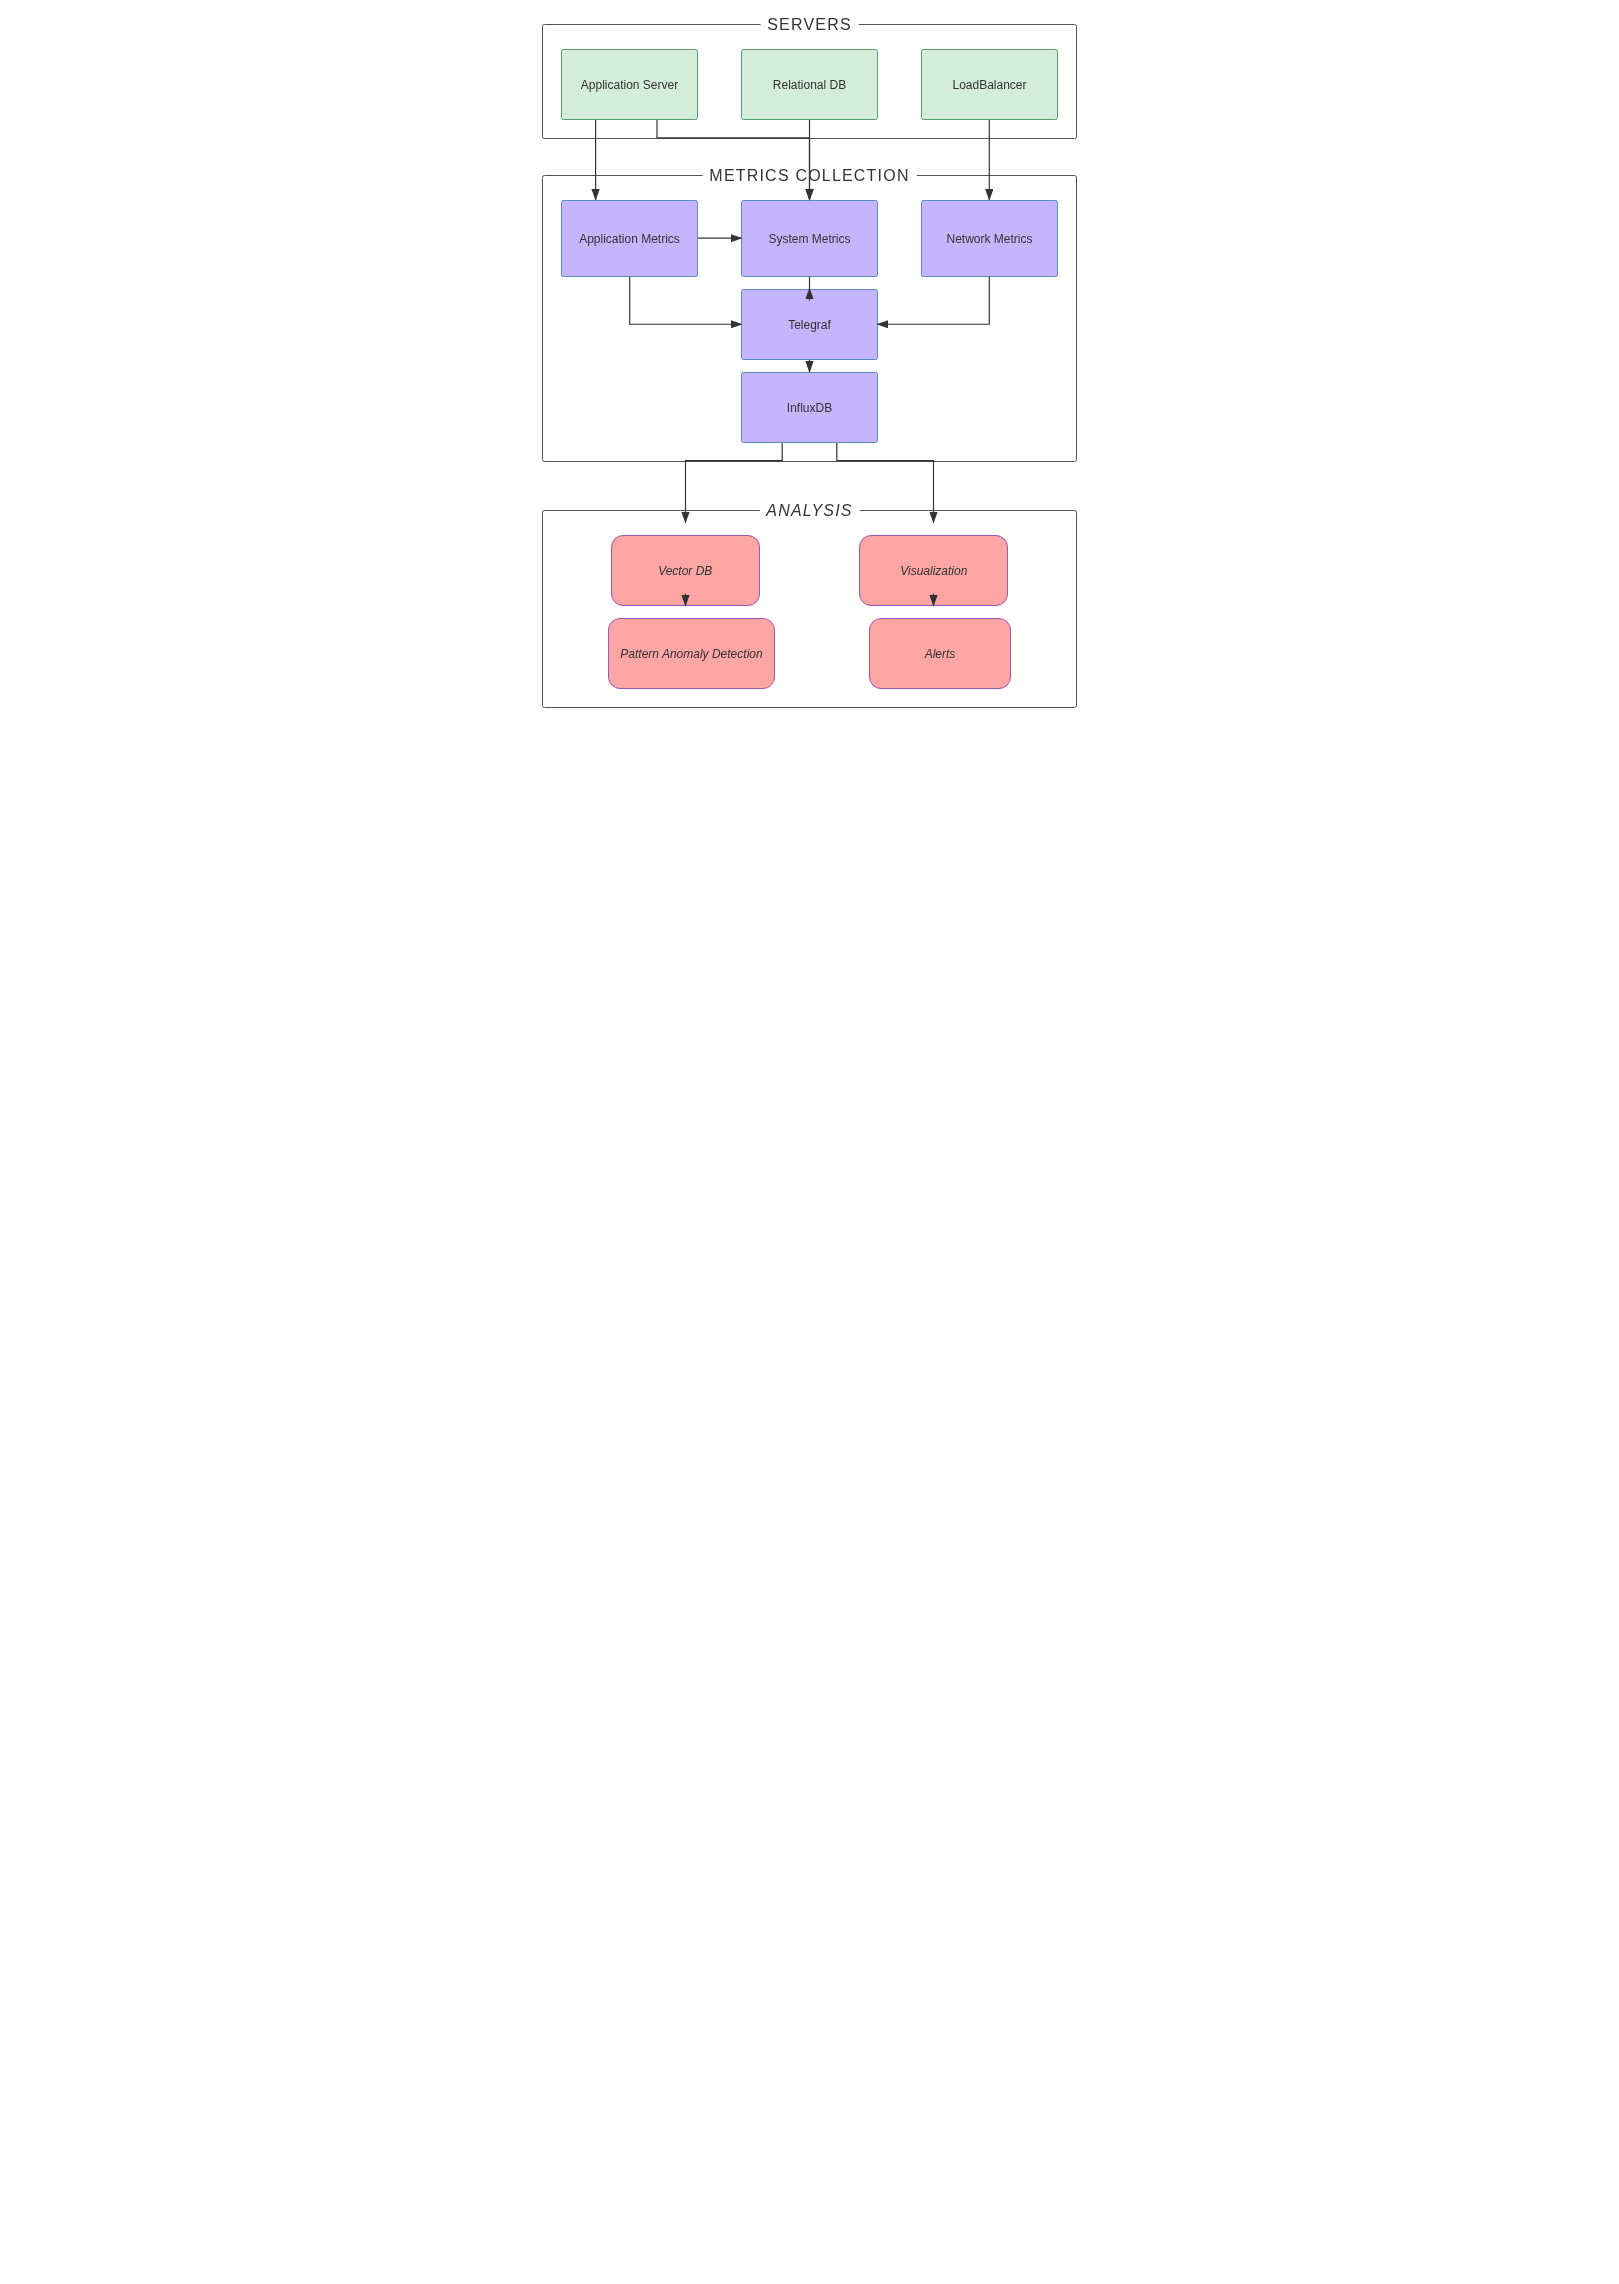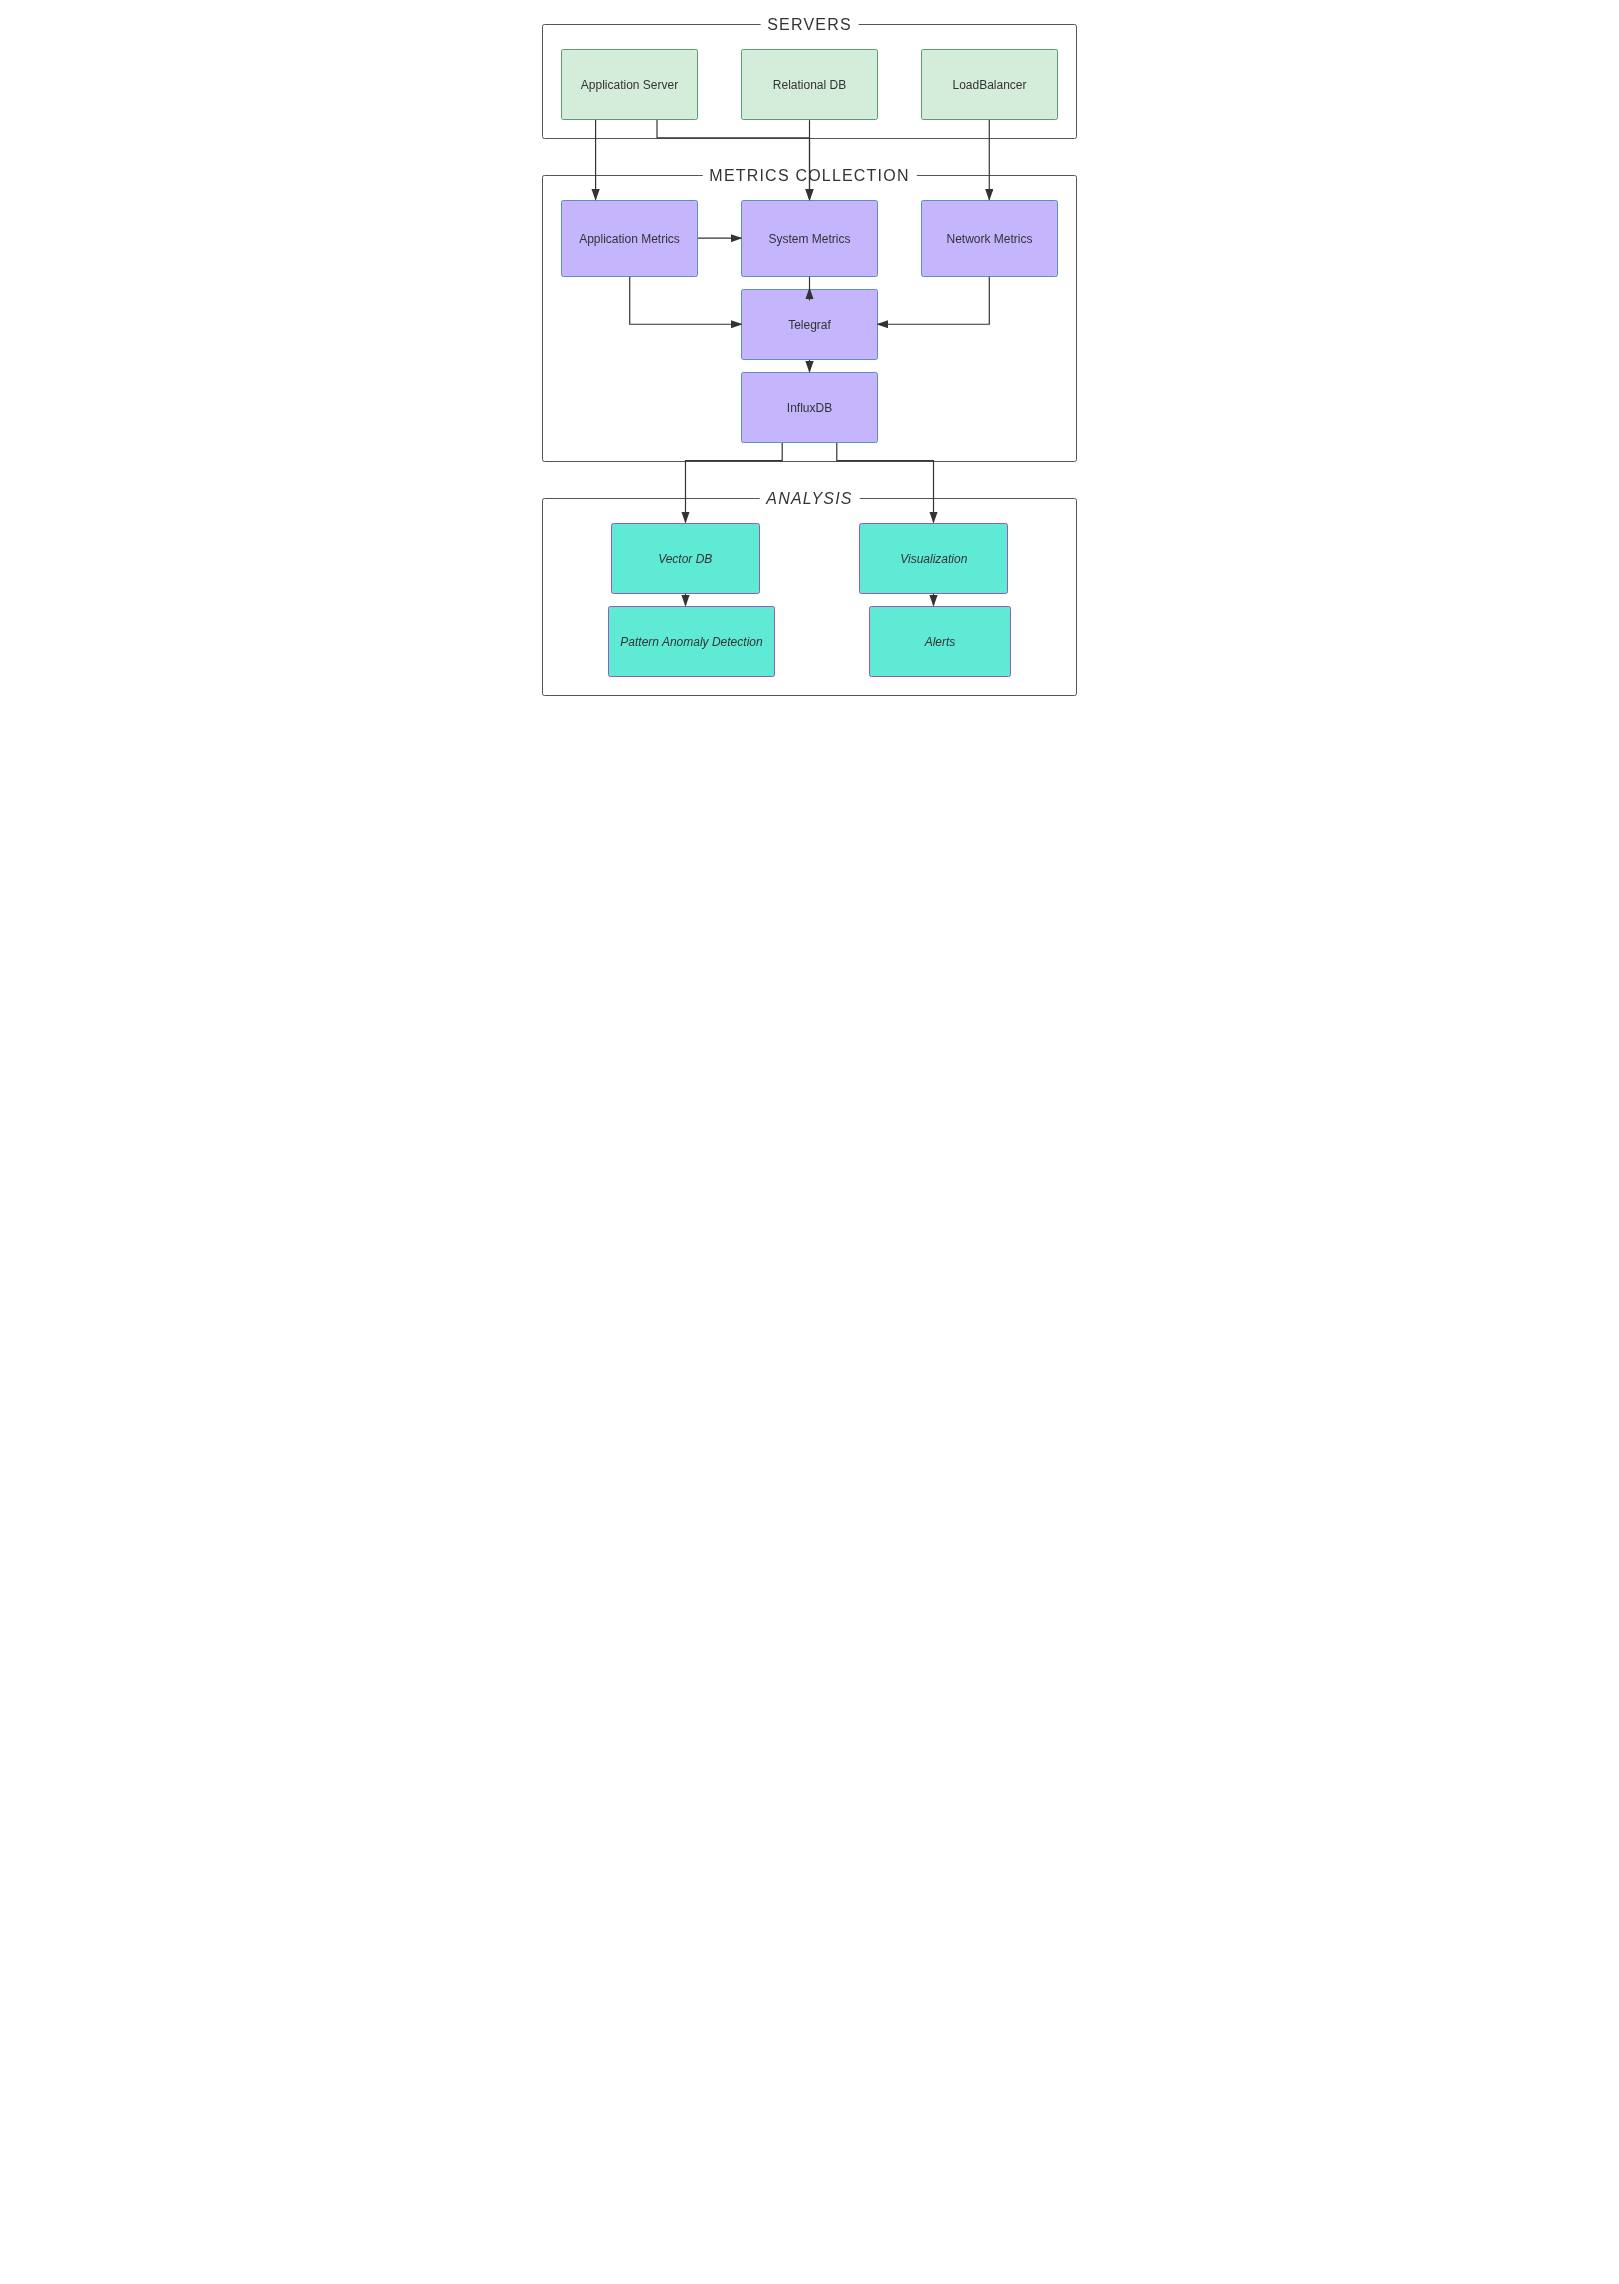--- a/index.html
+++ b/index.html
@@ -21,21 +21,21 @@
       width: 535px;
       position: relative;
     }
 
     
     .section {
       border: 1.2px solid #555;
       border-radius: 2.4px;
       position: relative;
       padding: 24px 18px 18px 18px;
-      margin-bottom: 0;
+      margin-bottom: 12px;
     }
 
     .section-label {
       position: absolute;
       top: -9.5px;
       left: 50%;
       transform: translateX(-50%);
       background: white;
       padding: 0 7.1px;
       font-size: 16px;
@@ -61,22 +61,23 @@
       border-color: #5a9e6f;
     }
 
     .box-blue {
       background-color: #c4b5fd;
       border-color: #5b8ec4;
       text-align: right;
     }
 
     .box-purple {
-      background-color: #5eead4;
+      background-color: #fca5a5;
       border-color: #9b59b6;
+      border-radius: 12px;
     }
 
     
     .servers-section {
       margin-bottom: 0;
     }
 
     .servers-row {
       display: flex;
       justify-content: space-between;

